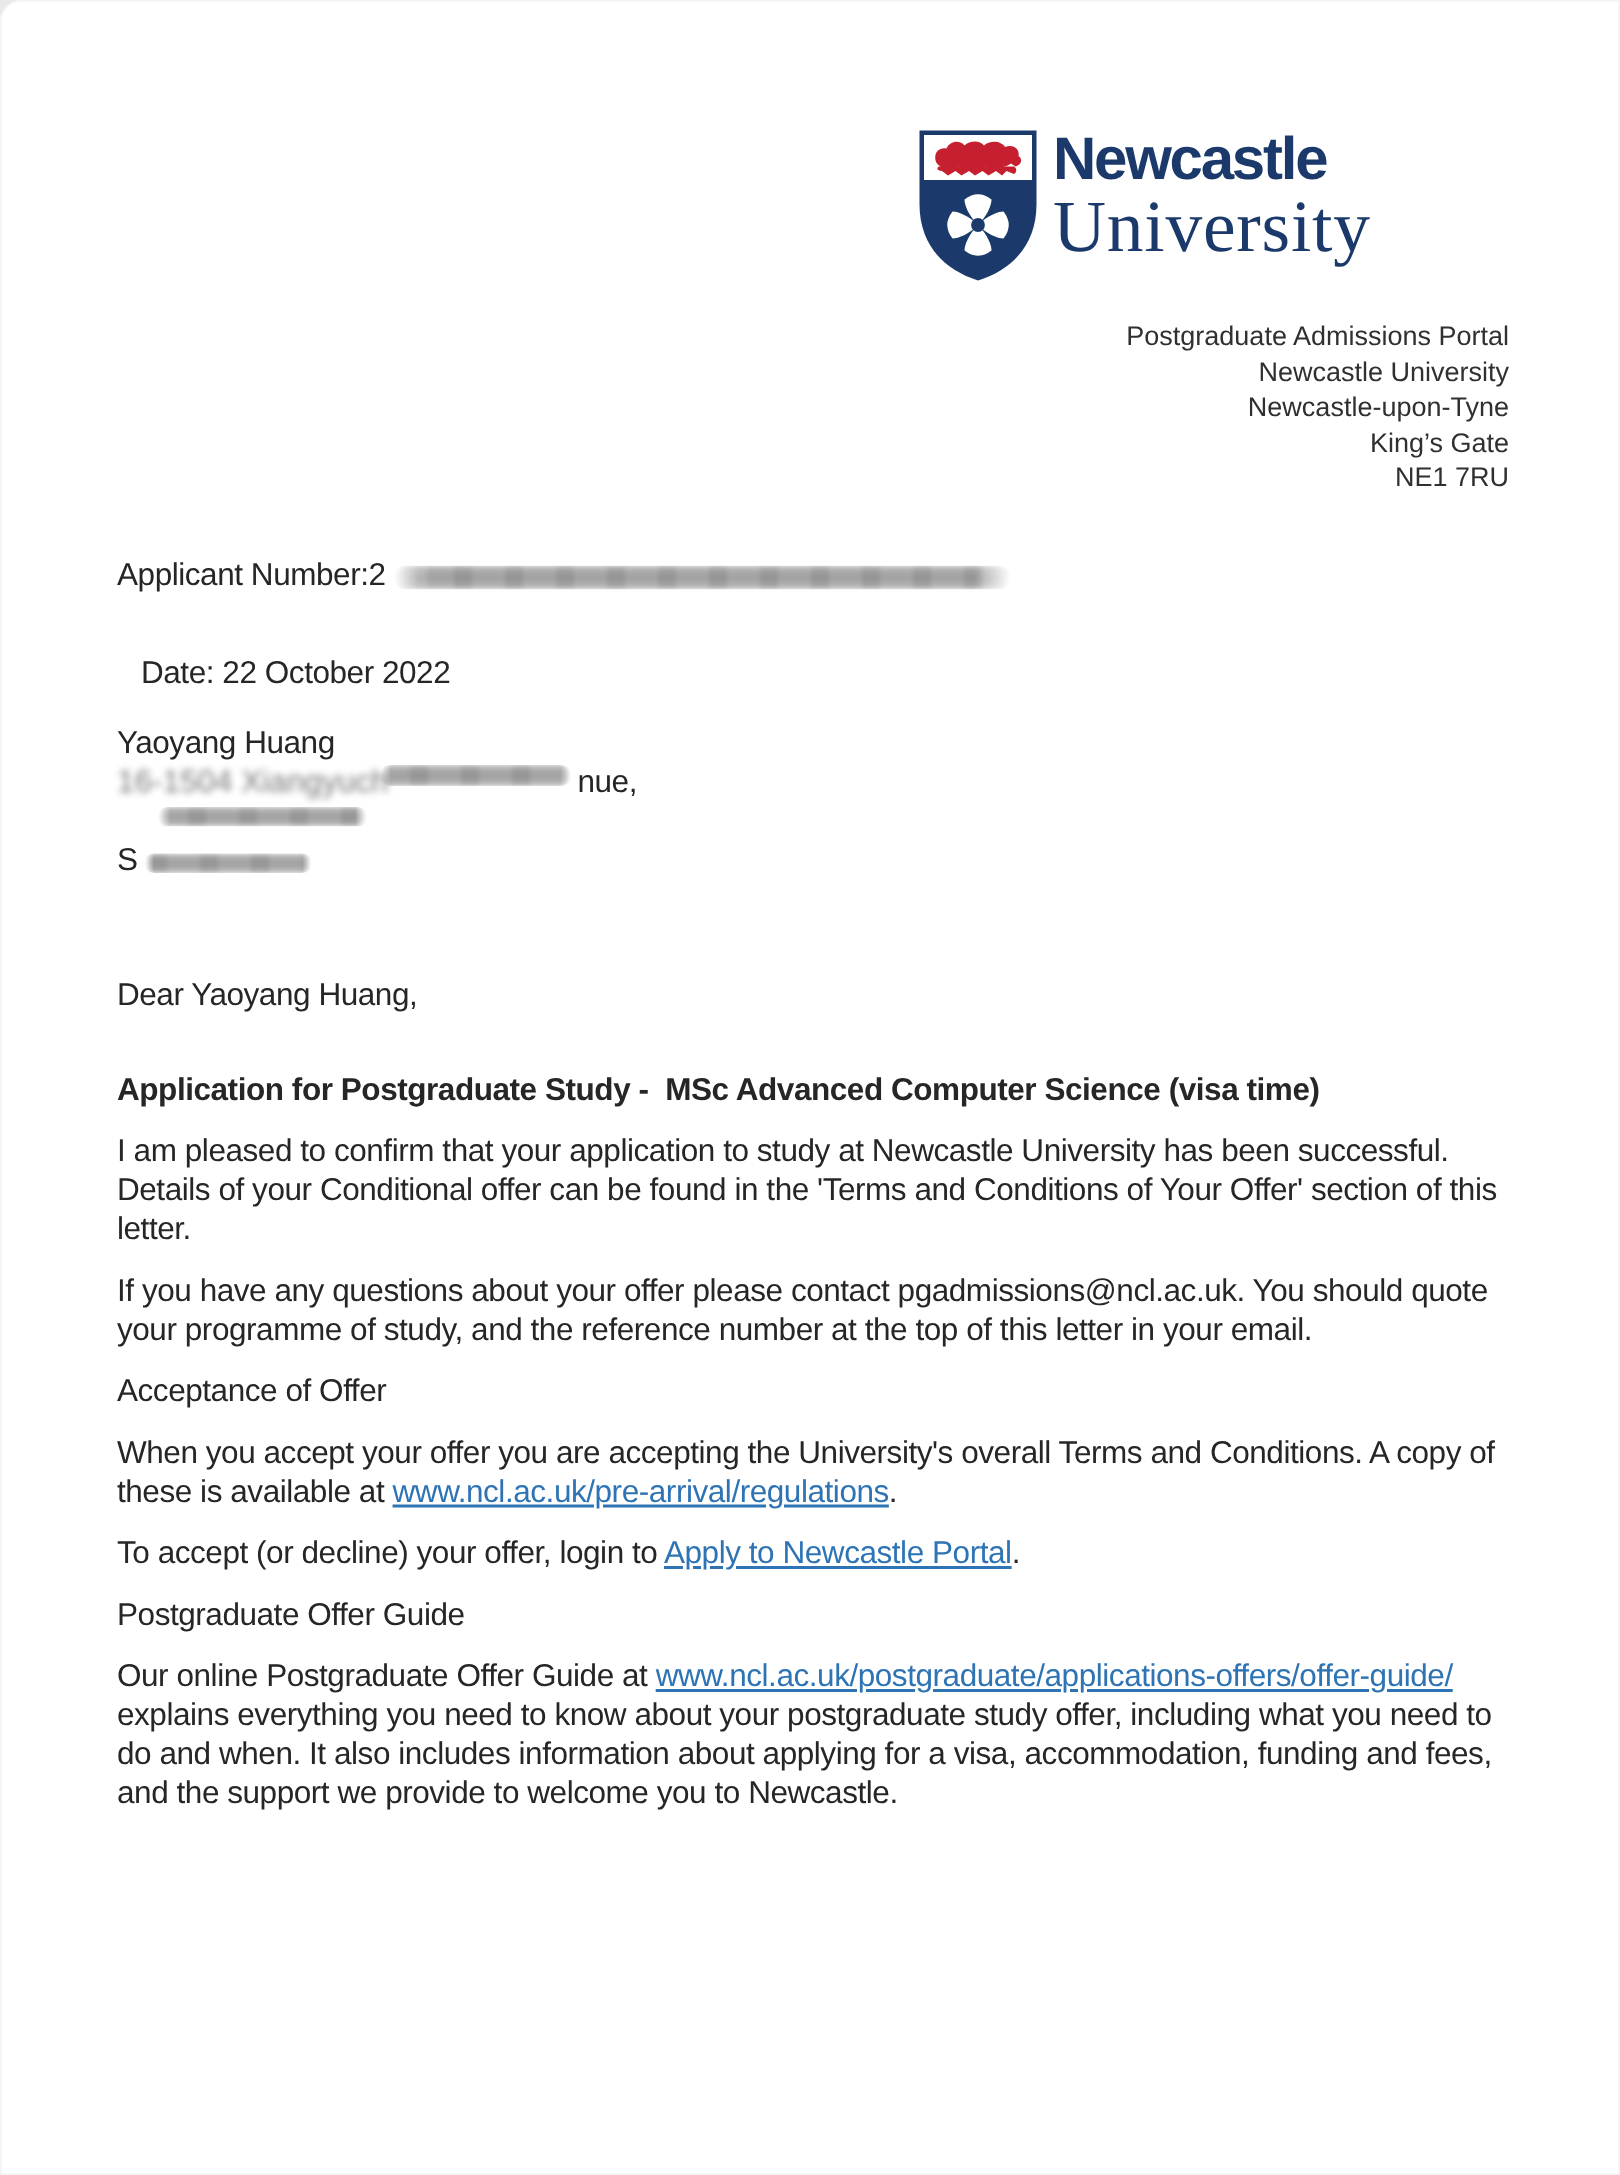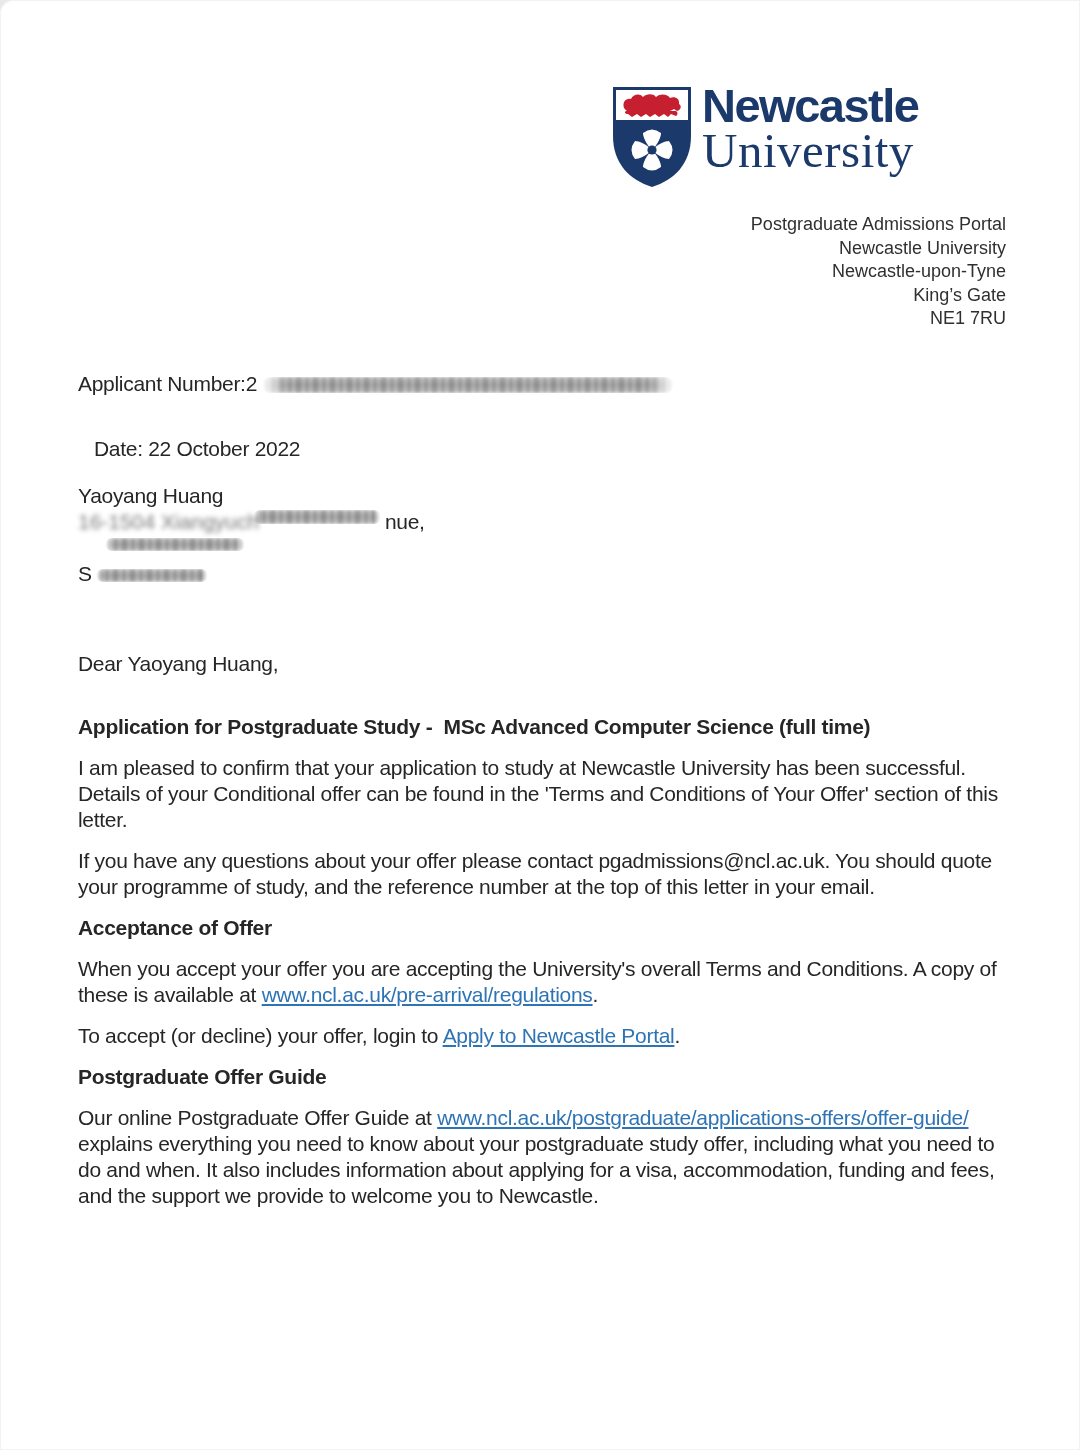--- a/index.html
+++ b/index.html
@@ -10,21 +10,21 @@
     font-family:"Liberation Sans","DejaVu Sans",sans-serif;
     color:#2a2a2a;
     border-top-left-radius:14px;
     box-shadow:inset 0 0 0 1px #f2f2f2;
   }
   
   .logo { position:absolute; top:84px; left:610px; display:flex; align-items:flex-start; }
   .shield { width:84px; height:106px; display:block; }
   .logo-text { margin-left:8px; color:#1b3a6b; }
   .logo-line1 {
-    font-size:47px; font-weight:800; letter-spacing:-1.5px; line-height:44px;
+    font-size:40px; font-weight:800; letter-spacing:-1.5px; line-height:44px;
     font-family:"Liberation Sans","DejaVu Sans",sans-serif;
   }
   .logo-line2 {
     font-size:49px; font-weight:400; letter-spacing:0.5px; line-height:50px; margin-top:-2px;
     font-family:"Liberation Serif","DejaVu Serif",serif;
   }
   
   .sender {
     position:absolute; top:213px; right:74px; text-align:right;
     font-size:18px; line-height:23.5px; color:#303030;
@@ -35,21 +35,21 @@
   .meta-applicant { position:absolute; top:371px; left:0; display:flex; align-items:center; }
   .meta-date      { position:absolute; top:436px; left:16px; }
   .recip-name     { position:absolute; top:483px; left:0; }
   .recip-addr1    { position:absolute; top:509px; left:0; display:flex; align-items:flex-start; }
   .recip-addr2    { position:absolute; top:537px; left:0; display:flex; align-items:center; }
   .recip-addr3    { position:absolute; top:561px; left:0; display:flex; align-items:center; }
   .salutation     { position:absolute; top:651px; left:0; }
   .flow           { position:absolute; top:714px; left:0; width:932px; }
   .flow p { margin:0 0 15px 0; }
   .subject { font-weight:700; color:#151515; white-space:pre-wrap; margin-bottom:18px; }
-  .sec-heading { font-size:18.5px; font-weight:700; color:#151515; line-height:26px; margin:20px 0 15px 0; }
+  .sec-heading { font-size:18.5px; font-weight:400; color:#151515; line-height:26px; margin:20px 0 15px 0; }
   a.doc-link { color:#2e74b5; text-decoration:underline; text-decoration-color:#2e74b5; cursor:pointer; }
   
   .smudge {
     display:inline-block; height:14px; border-radius:8px; position:relative; top:1px;
     background:
       repeating-linear-gradient(90deg, rgba(70,70,70,0.55) 0 1.6px, rgba(190,190,190,0.30) 1.6px 3.4px),
       linear-gradient(180deg, rgba(150,150,150,0.25), rgba(90,90,90,0.45) 50%, rgba(160,160,160,0.25));
     filter:blur(1.6px);
     -webkit-mask-image:linear-gradient(90deg, transparent 0, #000 6%, #000 94%, transparent 100%);
             mask-image:linear-gradient(90deg, transparent 0, #000 6%, #000 94%, transparent 100%);
@@ -122,21 +122,21 @@
       <span class="smudge addr2"></span>
     </div>
     <div class="line recip-addr3">
       <span>S</span>
       <span class="smudge addr3"></span>
     </div>
 
     <div class="line salutation">Dear Yaoyang Huang,</div>
 
     <div class="flow">
-      <p class="subject">Application for Postgraduate Study -  MSc Advanced Computer Science (full time)</p>
+      <p class="subject">Application for Postgraduate Study -  MSc Advanced Computer Science (visa time)</p>
 
       <p>I am pleased to confirm that your application to study at Newcastle University has been successful. Details of your Conditional offer can be found in the 'Terms and Conditions of Your Offer' section of this letter.</p>
 
       <p>If you have any questions about your offer please contact pgadmissions@ncl.ac.uk. You should quote your programme of study, and the reference number at the top of this letter in your email.</p>
 
       <p class="sec-heading">Acceptance of Offer</p>
 
       <p><span>When you accept your offer you are accepting the University's overall Terms and Conditions. A copy of these is available at </span><a class="doc-link">www.ncl.ac.uk/pre-arrival/regulations</a><span>.</span></p>
 
       <p><span>To accept (or decline) your offer, login to </span><a class="doc-link">Apply to Newcastle Portal</a><span>.</span></p>

